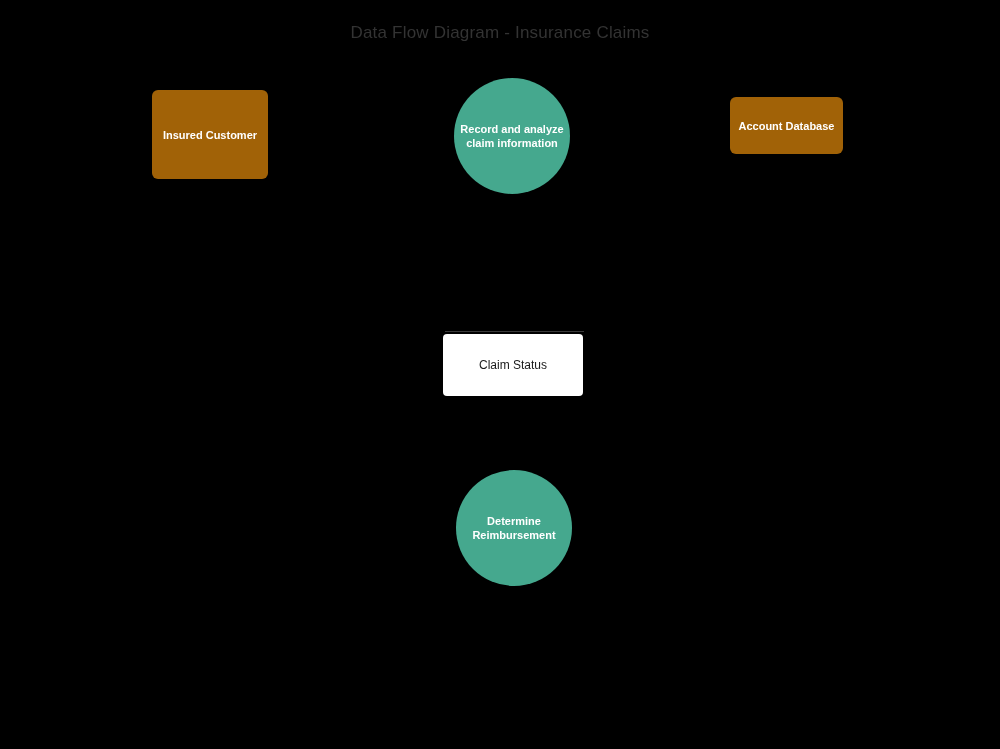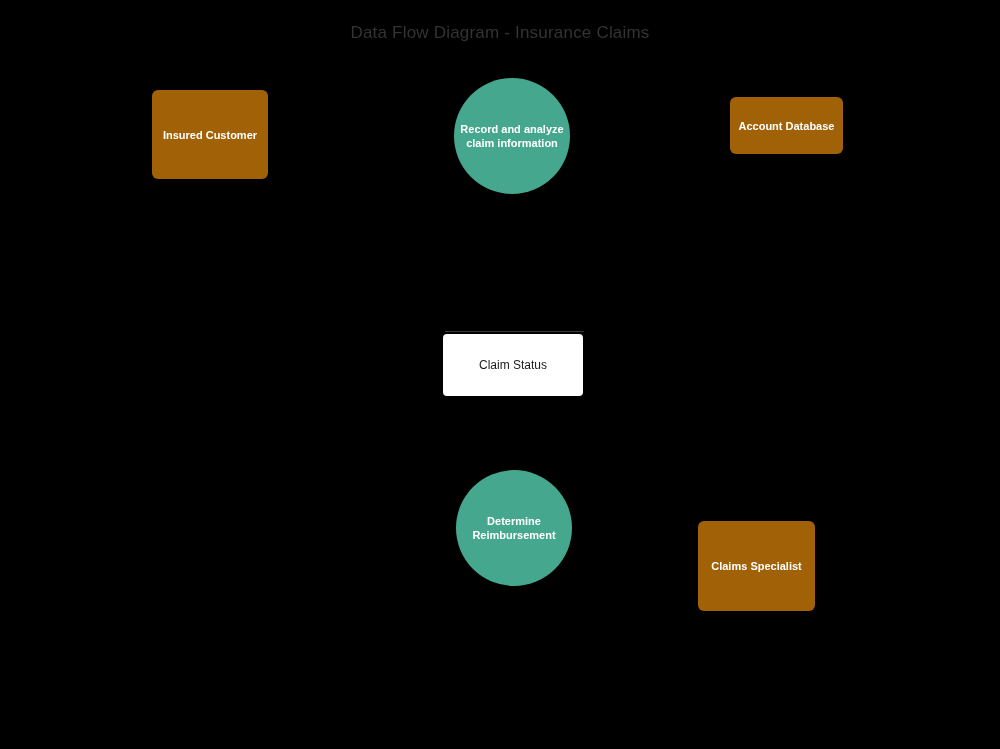--- a/index.html
+++ b/index.html
@@ -97,18 +97,15 @@
   <div class="datastore-toprule" style="left:445px; top:331px; width:139px;"></div>
 
   <div class="node process" style="left:456px; top:470px; width:116px; height:116px;">
     <span class="node-label">Determine Reimbursement</span>
   </div>
 
   <div class="node datastore" style="left:443px; top:334px; width:140px; height:62px;">
     <span class="node-label">Claim Status</span>
   </div>
 
-  <div class="node entity" style="left:698px; top:521px; width:117px; height:90px;">
-    <span class="node-label">Claims Specialist</span>
-  </div>
 
 
 </div>
 
 </body></html>

